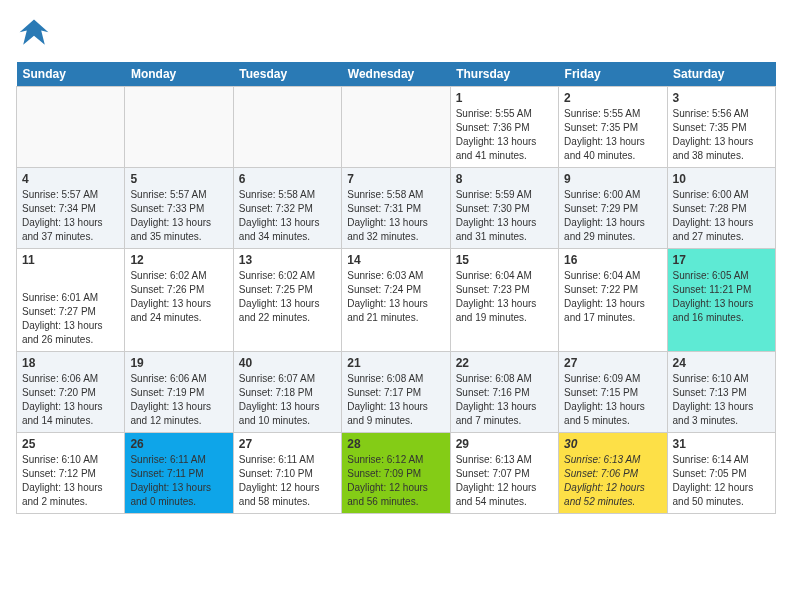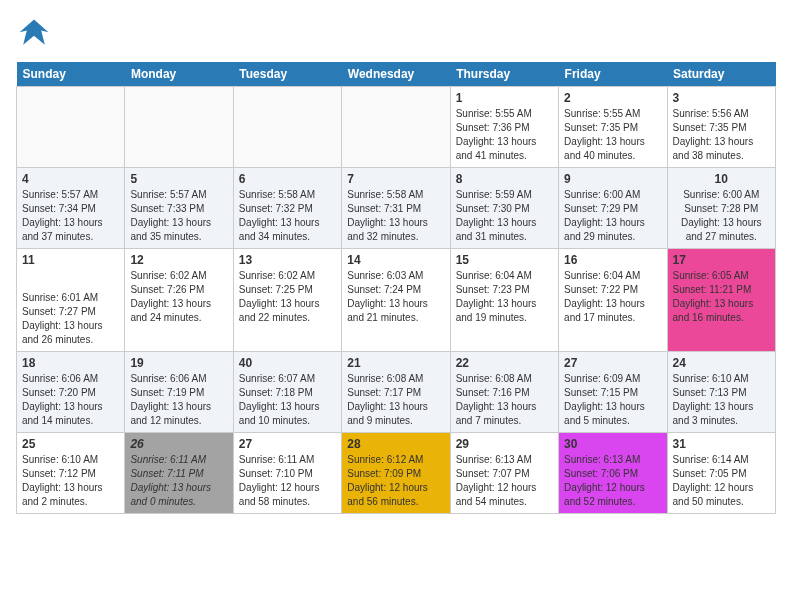--- a/index.html
+++ b/index.html
@@ -181,21 +181,21 @@
 Daylight: 13 hours
 and 31 minutes.</div>
         </td>
         <td style="background: rgb(240, 244, 248);">
           <span class="day-num">9</span>
           <div class="day-info" style="white-space: pre-line;">Sunrise: 6:00 AM
 Sunset: 7:29 PM
 Daylight: 13 hours
 and 29 minutes.</div>
         </td>
-        <td style="background: rgb(240, 244, 248); text-align: center;">
+        <td style="background: rgb(240, 244, 248);">
           <span class="day-num">10</span>
           <div class="day-info" style="white-space: pre-line;">Sunrise: 6:00 AM
 Sunset: 7:28 PM
 Daylight: 13 hours
 and 27 minutes.</div>
         </td>
       </tr>
       <tr>
         <td style="background: rgb(255, 255, 255);">
           <span class="day-num">11</span>
@@ -232,21 +232,21 @@
 Daylight: 13 hours
 and 19 minutes.</div>
         </td>
         <td style="background: rgb(255, 255, 255);">
           <span class="day-num">16</span>
           <div class="day-info" style="white-space: pre-line;">Sunrise: 6:04 AM
 Sunset: 7:22 PM
 Daylight: 13 hours
 and 17 minutes.</div>
         </td>
-        <td style="background: #ec4899;">
+        <td style="background: #5eead4;">
           <span class="day-num">17</span>
           <div class="day-info" style="white-space: pre-line;">Sunrise: 6:05 AM
 Sunset: 11:21 PM
 Daylight: 13 hours
 and 16 minutes.</div>
         </td>
       </tr>
       <tr>
         <td style="background: rgb(240, 244, 248);">
           <span class="day-num">18</span>
@@ -299,49 +299,49 @@
         </td>
       </tr>
       <tr>
         <td style="background: rgb(255, 255, 255);">
           <span class="day-num">25</span>
           <div class="day-info" style="white-space: pre-line;">Sunrise: 6:10 AM
 Sunset: 7:12 PM
 Daylight: 13 hours
 and 2 minutes.</div>
         </td>
-        <td style="background: #a3a3a3; font-style: italic;">
+        <td style="background: #0ea5e9;">
           <span class="day-num">26</span>
           <div class="day-info" style="white-space: pre-line;">Sunrise: 6:11 AM
 Sunset: 7:11 PM
 Daylight: 13 hours
 and 0 minutes.</div>
         </td>
         <td style="background: rgb(255, 255, 255);">
           <span class="day-num">27</span>
           <div class="day-info" style="white-space: pre-line;">Sunrise: 6:11 AM
 Sunset: 7:10 PM
 Daylight: 12 hours
 and 58 minutes.</div>
         </td>
-        <td style="background: #eab308;">
+        <td style="background: #84cc16;">
           <span class="day-num">28</span>
           <div class="day-info" style="white-space: pre-line;">Sunrise: 6:12 AM
 Sunset: 7:09 PM
 Daylight: 12 hours
 and 56 minutes.</div>
         </td>
         <td style="background: rgb(255, 255, 255);">
           <span class="day-num">29</span>
           <div class="day-info" style="white-space: pre-line;">Sunrise: 6:13 AM
 Sunset: 7:07 PM
 Daylight: 12 hours
 and 54 minutes.</div>
         </td>
-        <td style="background: #d946ef;">
+        <td style="background: #fde047; font-style: italic;">
           <span class="day-num">30</span>
           <div class="day-info" style="white-space: pre-line;">Sunrise: 6:13 AM
 Sunset: 7:06 PM
 Daylight: 12 hours
 and 52 minutes.</div>
         </td>
         <td style="background: rgb(255, 255, 255);">
           <span class="day-num">31</span>
           <div class="day-info" style="white-space: pre-line;">Sunrise: 6:14 AM
 Sunset: 7:05 PM

